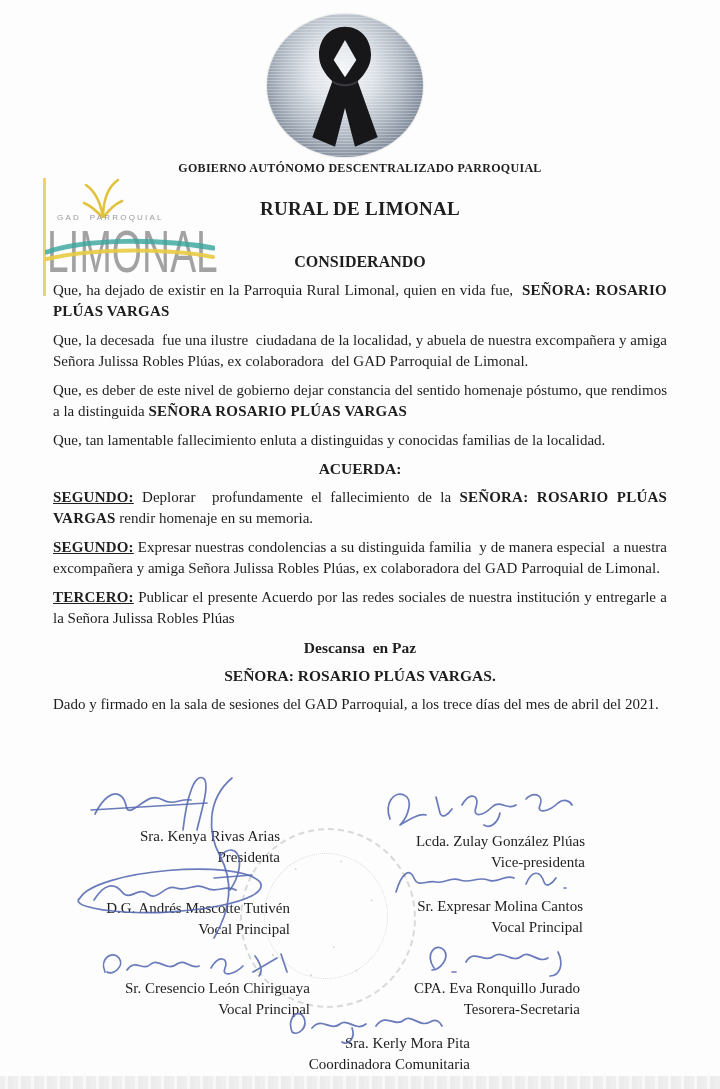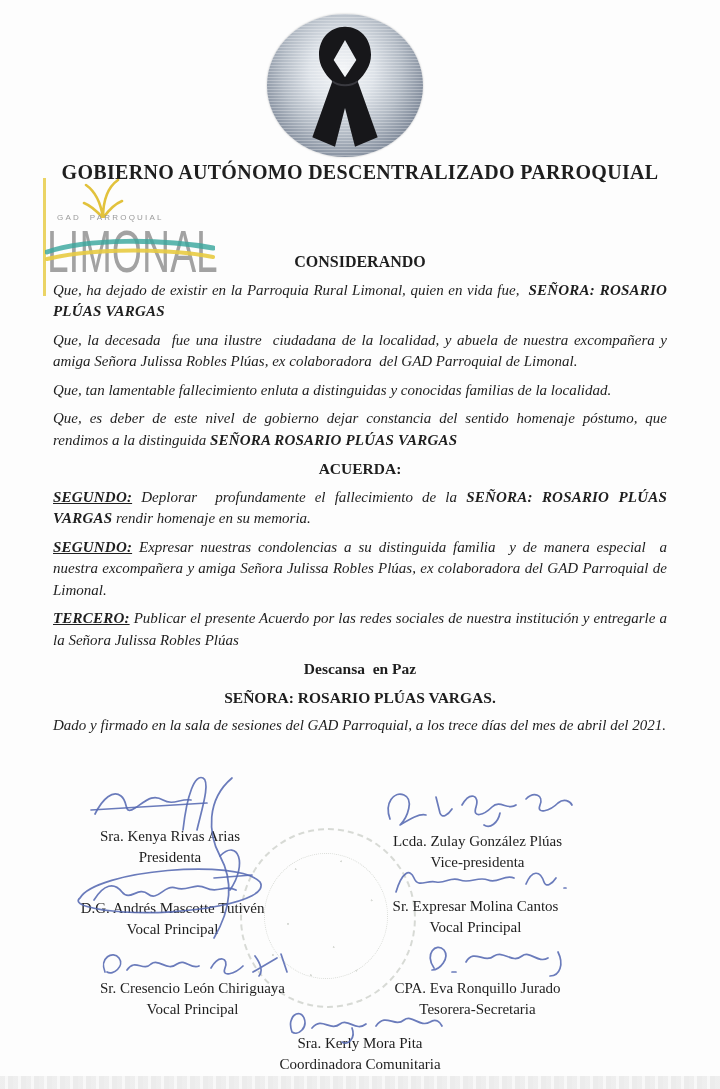--- a/index.html
+++ b/index.html
@@ -16,42 +16,42 @@
     position:absolute;left:267px;top:14px;width:156px;height:143px;
     border-radius:50%;
     background:
       repeating-linear-gradient(180deg, rgba(255,255,255,.28) 0 1px, rgba(0,0,0,0) 1px 3px),
       radial-gradient(ellipse at 48% 40%, #f4f6f8 0%, #dde2e8 28%, #b3bbc5 52%, #8791a0 72%, #626c7a 90%, #4e5864 100%);
     box-shadow:0 0 2px rgba(0,0,0,.25);
   }
   .ribbon-oval svg{position:absolute;left:28px;top:6px;}
   
   .title1{position:absolute;top:161px;left:0;width:100%;text-align:center;
-    font-weight:bold;font-size:20px;letter-spacing:.3px;}
+    font-weight:bold;font-size:12px;letter-spacing:.3px;}
   .title2{position:absolute;top:198px;left:0;width:100%;text-align:center;
     font-weight:bold;font-size:19px;letter-spacing:.3px;}
   
   .logo{position:absolute;left:30px;top:176px;width:178px;height:122px;margin-left:9px;}
   .logo-vline{position:absolute;left:4px;top:2px;width:3px;height:118px;background:#e7cd4a;opacity:.85;}
   .logo-plant{position:absolute;left:42px;top:0px;}
   .logo-small{position:absolute;left:18px;top:37px;font-family:"Liberation Sans",sans-serif;
     font-size:8px;color:#9a9a9a;letter-spacing:2.2px;white-space:pre;}
   .logo-name{position:absolute;left:8px;top:42px;font-family:"Liberation Sans",sans-serif;
     font-size:54px;color:#a2a2a2;letter-spacing:0px;transform:scale(.72,1.08);transform-origin:left top;
     white-space:pre;}
   .logo-waves{position:absolute;left:6px;top:60px;}
   
   .doc-col{position:absolute;left:53px;top:251px;width:614px;font-size:15px;line-height:21.5px;}
-  .para{margin:0 0 7px 0;text-align:justify;white-space:pre-wrap;font-style:italic;}
+  .para{margin:0 0 7px 0;text-align:justify;white-space:pre-wrap;}
   .h-center{font-weight:bold;text-align:center;margin:0 0 7px 0;font-size:15.5px;white-space:pre-wrap;}
   .mb12{font-size:16px;}
   .u{text-decoration:underline;}
   b{letter-spacing:.2px;}
   
-  .sig{position:absolute;text-align:center;z-index:2;}
+  .sig{position:absolute;text-align:right;z-index:2;}
   .sig-name{font-size:15px;line-height:21px;}
   .sig-role{font-size:15px;line-height:21px;}
   .ink{position:absolute;z-index:3;pointer-events:none;}
   .ink path{fill:none;stroke:#5569b2;stroke-width:1.7;stroke-linecap:round;stroke-linejoin:round;opacity:.88;}
   
   .stamp{position:absolute;left:240px;top:828px;width:178px;height:182px;z-index:1;opacity:.33;}
   .stamp .c1{position:absolute;left:0;top:0;width:172px;height:176px;border:2px dashed #8d9486;border-radius:50%;}
   .stamp .c2{position:absolute;left:24px;top:25px;width:122px;height:124px;border:1.5px dotted #959c8e;border-radius:50%;}
   .stamp .speck{position:absolute;left:10px;top:10px;width:152px;height:156px;border-radius:50%;
     background:
@@ -76,20 +76,21 @@
 
   <div class="ribbon-oval">
     <svg width="100" height="132" viewBox="0 0 150 198">
       <path fill="#17171a" fill-rule="evenodd" d="M75 10 C52 10 36 28 36 52 C36 68 45 81 56 92 L26 176 L60 190 L75 132 L90 190 L124 176 L94 92 C105 81 114 68 114 52 C114 28 98 10 75 10 Z
            M75 30 L92 60 L75 86 L58 60 Z"></path>
       <path fill="none" stroke="#3a3a40" stroke-width="3" d="M56 92 C66 100 84 100 94 92"></path>
     </svg>
   </div>
 
   <div class="title1">GOBIERNO AUTÓNOMO DESCENTRALIZADO PARROQUIAL</div>
+  <div class="title2">RURAL DE LIMONAL</div>
 
   <div class="logo">
     <div class="logo-vline"></div>
     <svg class="logo-plant" width="44" height="42" viewBox="0 0 44 42">
       <path d="M22 42 C20 28 15 16 5 9 M22 42 C22 25 27 11 37 4 M22 42 C14 33 8 29 3 27 M22 42 C30 31 36 27 41 25" stroke="#e2c23c" stroke-width="2.6" fill="none" stroke-linecap="round"></path>
     </svg>
     <div class="logo-small">GAD  PARROQUIAL</div>
     <div class="logo-name">LIMONAL</div>
     <svg class="logo-waves" width="170" height="32" viewBox="0 0 170 32">
       <path d="M2 16 C42 2 118 3 168 12" stroke="#3aa79e" stroke-width="5" fill="none" opacity=".82" stroke-linecap="round"></path>
@@ -97,23 +98,23 @@
     </svg>
   </div>
 
   <div class="doc-col">
     <div class="h-center mb12">CONSIDERANDO</div>
 
     <p class="para"><span>Que, ha dejado de existir en la Parroquia Rural Limonal, quien en vida fue,  </span><b>SEÑORA: ROSARIO PLÚAS VARGAS</b></p>
 
     <p class="para"><span>Que, la decesada  fue una ilustre  ciudadana de la localidad, y abuela de nuestra excompañera y amiga Señora Julissa Robles Plúas, ex colaboradora  del GAD Parroquial de Limonal.</span></p>
 
+    <p class="para"><span>Que, es deber de este nivel de gobierno dejar constancia del sentido homenaje póstumo, que rendimos a la distinguida </span><b>SEÑORA ROSARIO PLÚAS VARGAS</b></p>
+
     <p class="para"><span>Que, tan lamentable fallecimiento enluta a distinguidas y conocidas familias de la localidad.</span></p>
-
-    <p class="para"><span>Que, es deber de este nivel de gobierno dejar constancia del sentido homenaje póstumo, que rendimos a la distinguida </span><b>SEÑORA ROSARIO PLÚAS VARGAS</b></p>
 
     <div class="h-center">ACUERDA:</div>
 
     <p class="para"><b class="u">SEGUNDO:</b><span> Deplorar  profundamente el fallecimiento de la </span><b>SEÑORA: ROSARIO PLÚAS VARGAS</b><span> rendir homenaje en su memoria.</span></p>
 
     <p class="para"><b class="u">SEGUNDO:</b><span> Expresar nuestras condolencias a su distinguida familia  y de manera especial  a nuestra excompañera y amiga Señora Julissa Robles Plúas, ex colaboradora del GAD Parroquial de Limonal.</span></p>
 
     <p class="para"><b class="u">TERCERO:</b><span> Publicar el presente Acuerdo por las redes sociales de nuestra institución y entregarle a la Señora Julissa Robles Plúas</span></p>
 
     <div class="h-center">Descansa  en Paz</div>

